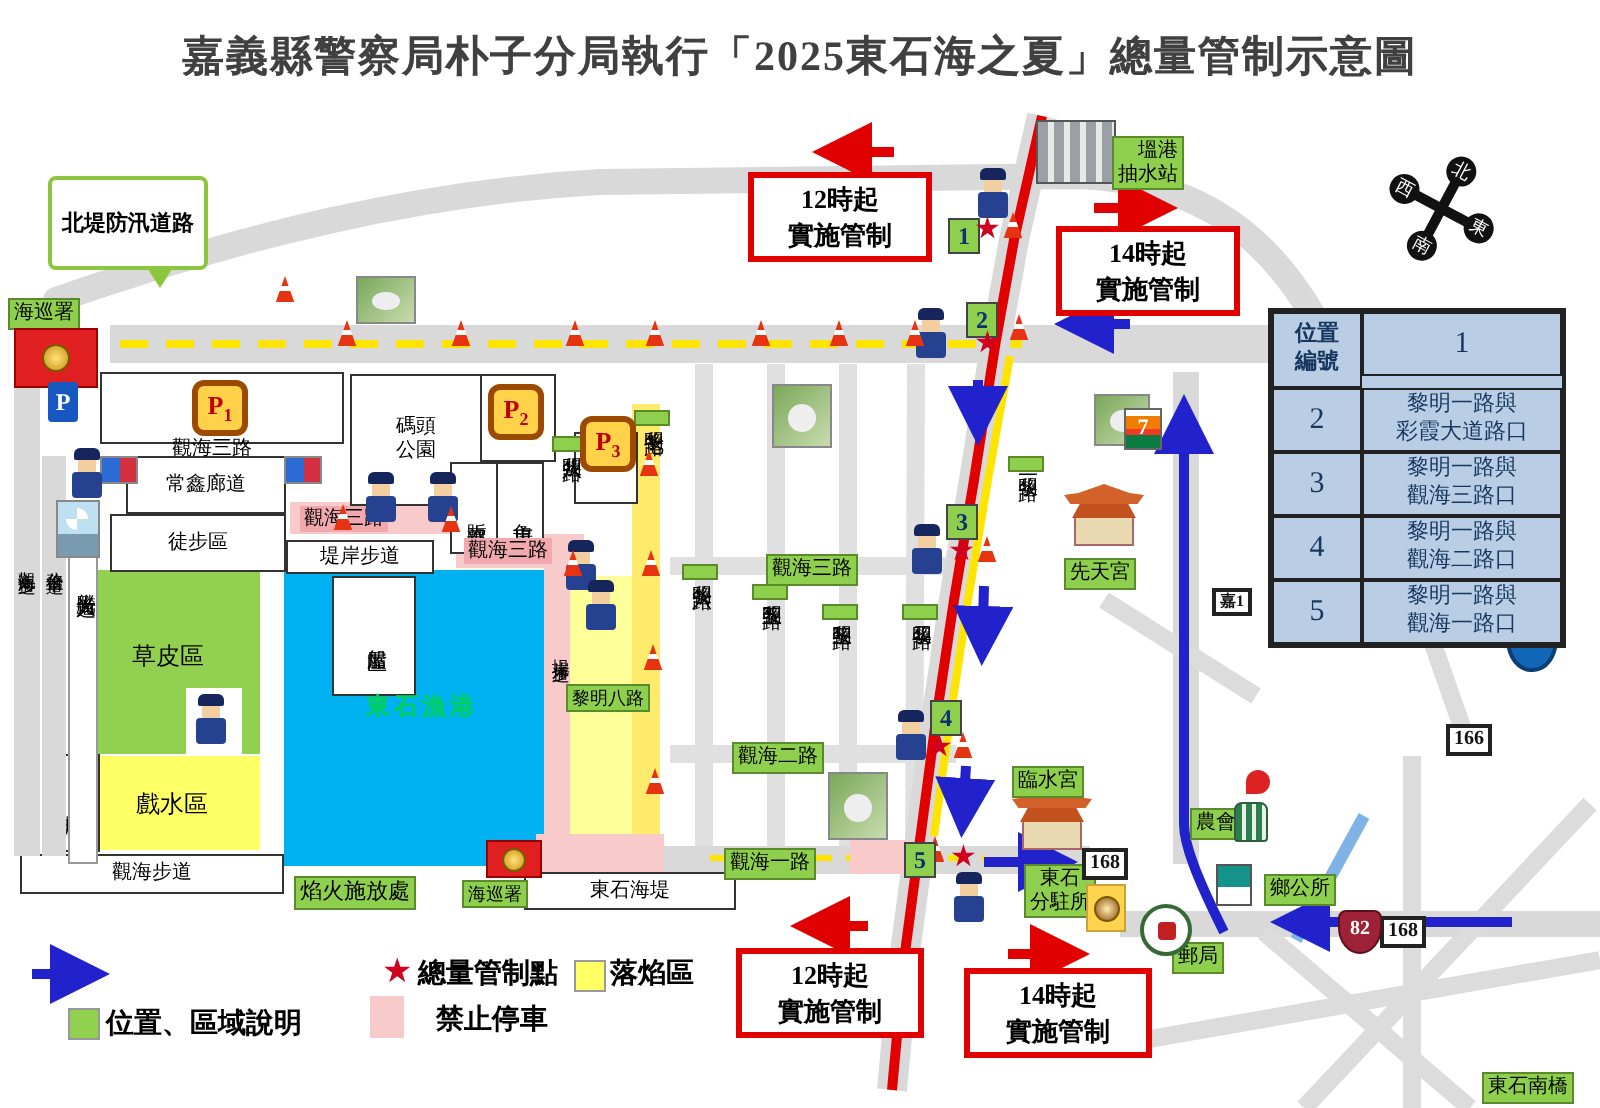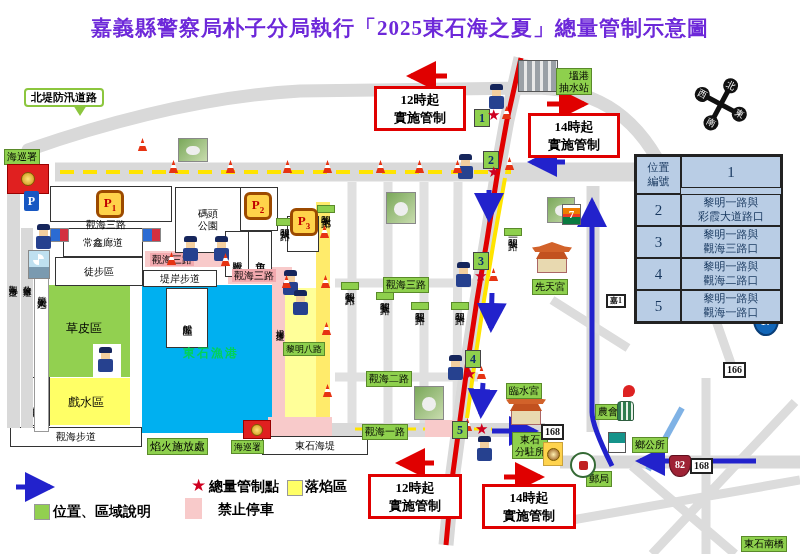--- a/index.html
+++ b/index.html
@@ -1,32 +1,32 @@
 <!DOCTYPE html>
 <html><head>
 <meta charset="utf-8">
 <style>
   html,body{margin:0;padding:0;background:#fff;}
   #canvas{position:relative;width:800px;height:554px;background:#fff;overflow:hidden;
           font-family:"Liberation Serif",serif;}
   .abs{position:absolute;}
-  #title{width:100%;text-align:center;top:14px;font-size:21px;font-weight:bold;letter-spacing:1px;color:#6d28d9;}
+  #title{width:100%;text-align:center;top:14px;font-size:21px;font-weight:bold;letter-spacing:1px;color:#404040;}
   svg{position:absolute;left:0;top:0;}
   .zone{position:absolute;}
   .wbox{position:absolute;background:#fff;border:1px solid #333;color:#000;font-size:10px;
         display:flex;align-items:center;justify-content:center;text-align:center;line-height:1.2;}
   .glabel{position:absolute;background:#8ed04d;border:1px solid #5a8a2a;color:#000;font-size:10px;
           line-height:1.15;padding:1px 2px;white-space:nowrap;z-index:6;}
   .plabel{position:absolute;background:#f2a9ae;color:#000;font-size:10px;line-height:1.1;padding:1px 2px;white-space:nowrap;z-index:6;}
   .v{writing-mode:vertical-rl;text-orientation:upright;letter-spacing:1px;white-space:normal;}
   .txt{position:absolute;color:#000;font-size:10px;line-height:1.15;white-space:nowrap;}
   .notice{position:absolute;background:#fff;border:3px solid #e00000;color:#000;font-size:13px;font-weight:bold;
           text-align:center;line-height:1.35;padding:2px 4px;z-index:8;}
   .callout{position:absolute;background:#fff;border:2px solid #8cc63e;border-radius:4px;color:#000;
-           font-size:11px;font-weight:bold;padding:0 5px;white-space:nowrap;z-index:8;}
+           font-size:11px;font-weight:bold;padding:14px 5px;white-space:nowrap;z-index:8;}
   .callout.down::after{content:"";position:absolute;left:62%;top:100%;border:7px solid transparent;border-top:11px solid #8cc63e;}
   .callout.up::before{content:"";position:absolute;left:70%;bottom:100%;border:7px solid transparent;border-bottom:11px solid #8cc63e;}
   .cone{position:absolute;width:11px;height:13px;z-index:7;
         background:linear-gradient(180deg,#e63312 0 40%,#fff 40% 58%,#e63312 58% 100%);
         clip-path:polygon(50% 0,92% 100%,8% 100%);}
   .officer{position:absolute;width:15px;height:26px;z-index:7;}
   .officer .cap{height:6px;width:13px;margin:0 auto;background:#16265c;border-radius:3px 3px 1px 1px;}
   .officer .face{width:9px;height:6px;margin:0 auto;background:#f3cf9f;}
   .officer .bod{width:15px;height:13px;background:#26418f;border-radius:2px;}
   .star{position:absolute;color:#cf0020;font-size:15px;line-height:1;z-index:8;}
@@ -233,21 +233,21 @@
     <span>14時起</span><br><span>實施管制</span>
   </div>
   <div class="notice" style="left:368px;top:474px;width:80px;">
     <span>12時起</span><br><span>實施管制</span>
   </div>
   <div class="notice" style="left:482px;top:484px;width:80px;">
     <span>14時起</span><br><span>實施管制</span>
   </div>
 
   <div class="ctable">
-    <div class="cell" style="height:36px;">
+    <div class="cell" style="height:36px;font-weight:bold;">
       <span>位置</span>
         <span>編號</span>
     </div>
     <div class="cell no" style="height:30px;">
         <span>1</span>
       </div>
     <div class="cell no" style="height:30px;">
         <span>2</span>
       </div>
     <div class="cell" style="height:30px;">

